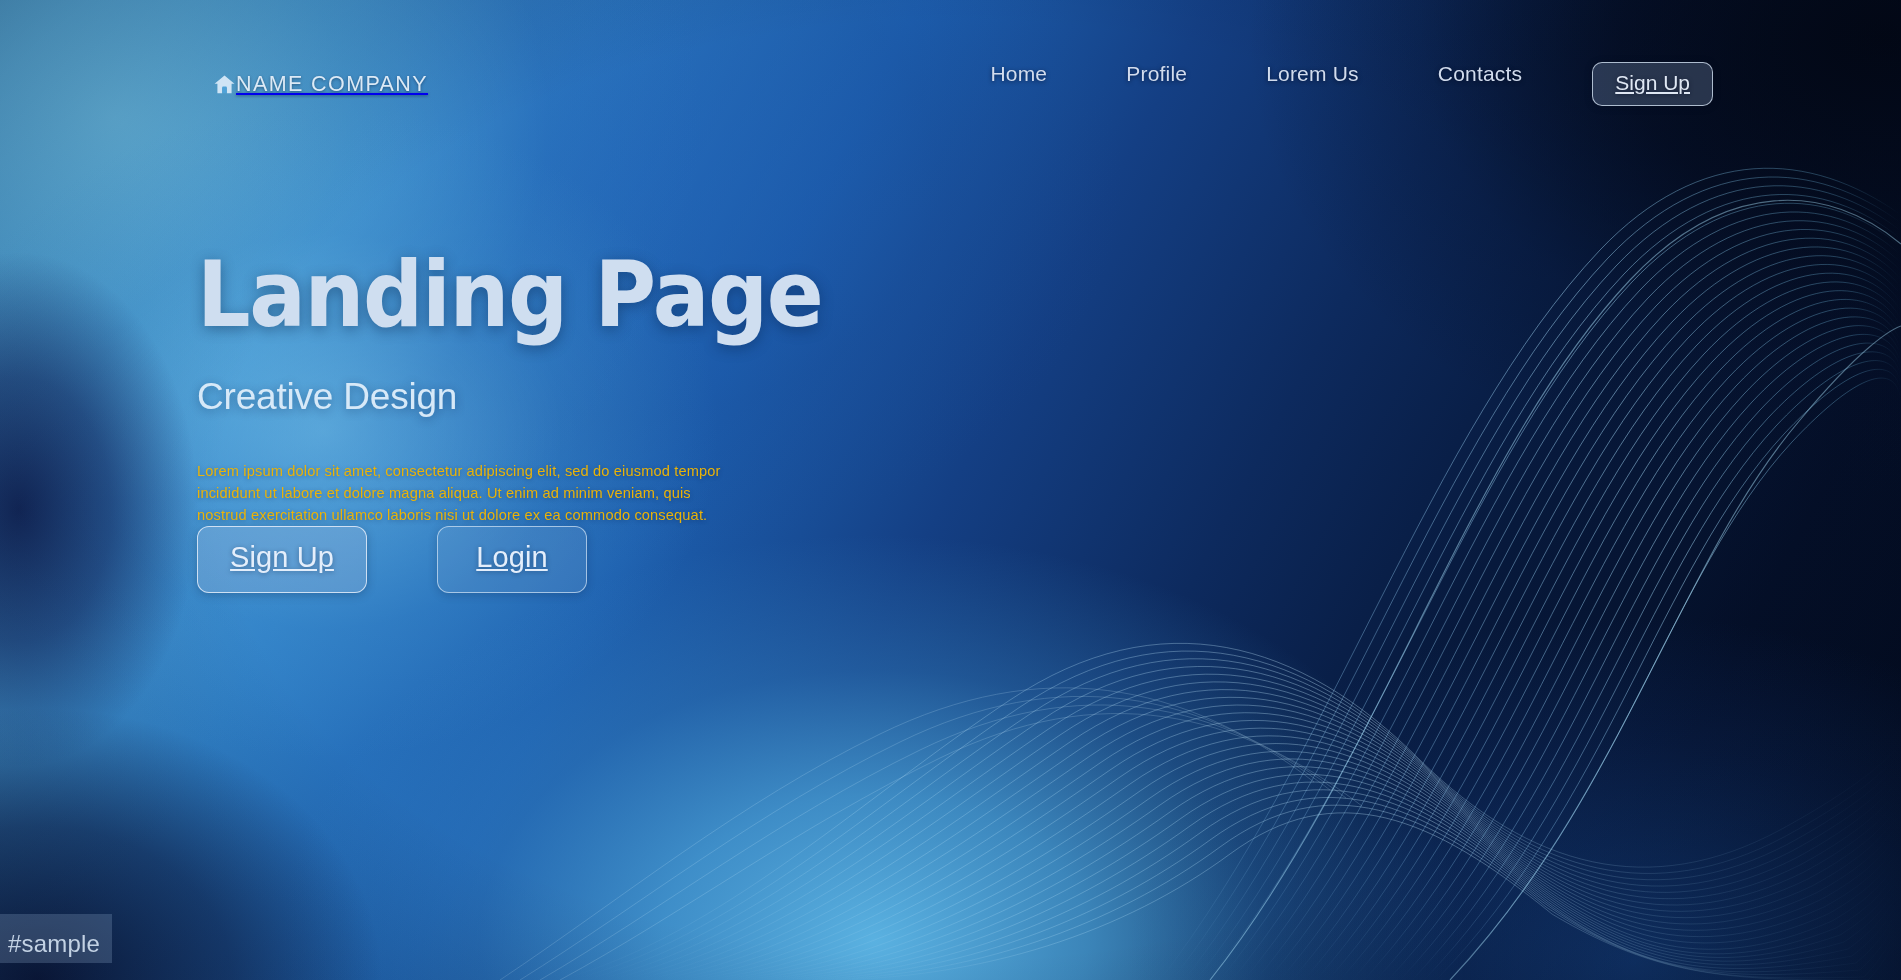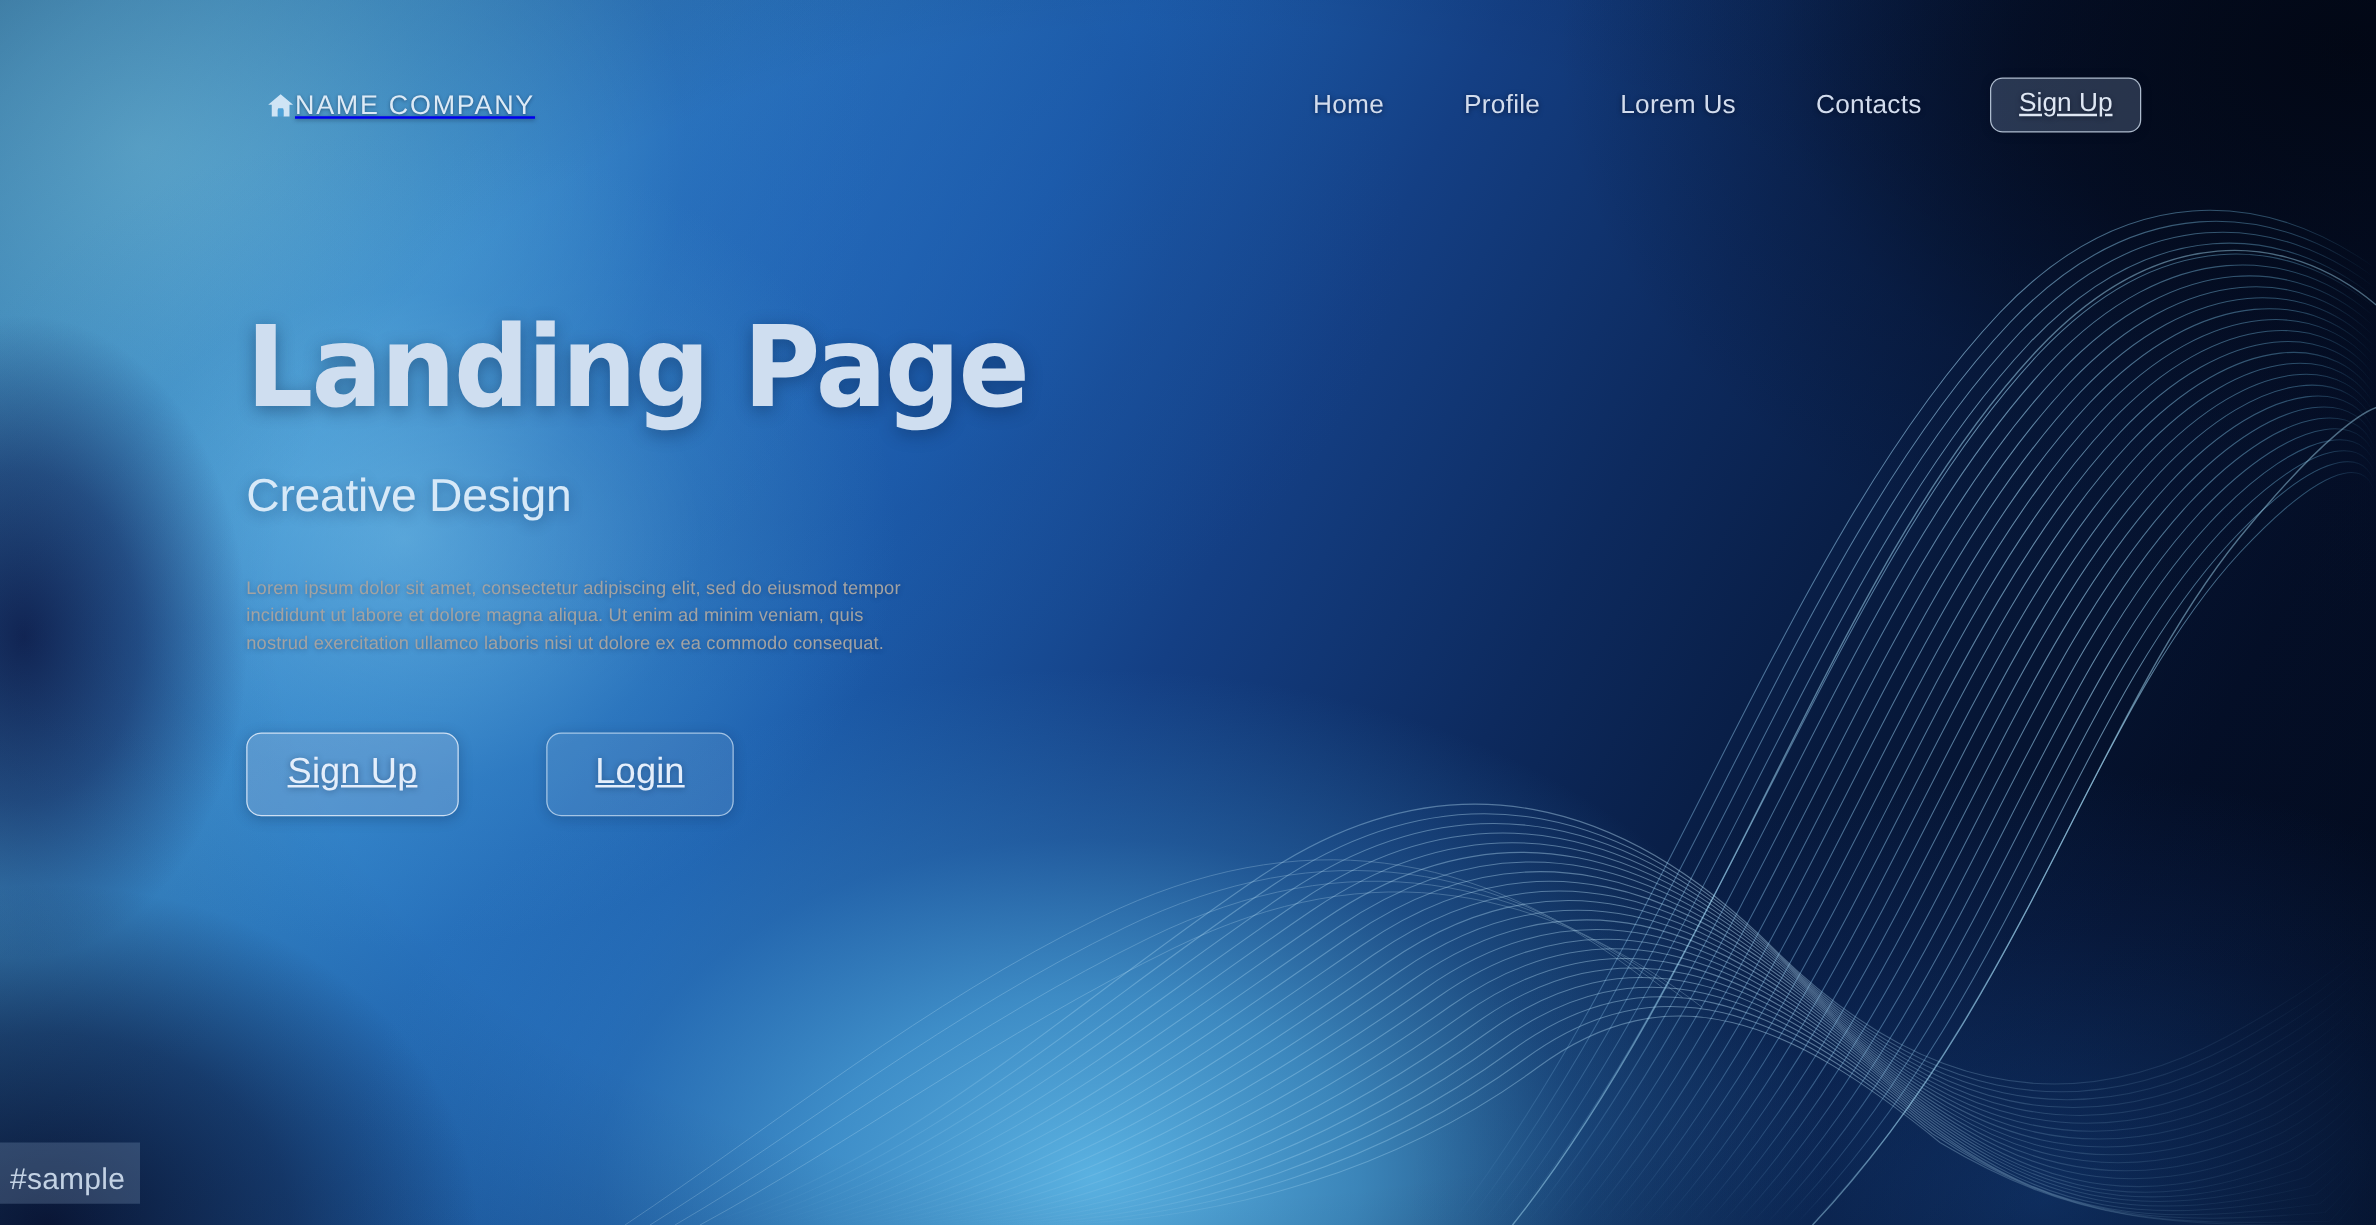--- a/index.html
+++ b/index.html
@@ -90,21 +90,21 @@
     z-index:40;
   }
   .brand { display:flex; align-items:center; gap:0; }
   .home-icon { width:23px; height:23px; display:block; flex:none; }
   .brand-name {
     font-size:21.5px; letter-spacing:1.4px; font-weight:400;
     color:#dceaf6; white-space:nowrap;
     text-shadow:0 1px 3px rgba(4,18,44,.45);
   }
   .nav {
-    margin-left:auto; display:flex; align-items:center; gap:2px;
+    margin-left:auto; display:flex; align-items:flex-start; gap:17px;
   }
   .nav-link {
     font-size:21px; color:#d2dced; padding:0 31px; text-decoration:none;
     white-space:nowrap; letter-spacing:.2px;
     text-shadow:0 1px 4px rgba(2,8,26,.6);
   }
   .nav-signup {
     margin-left:22px;
     font-size:21px; color:#dfe7f3;
     padding:8px 22px 10px;
@@ -130,24 +130,23 @@
     transform:scaleX(.935); transform-origin:left center;
   }
   .hero-subtitle {
     font-size:37px; font-weight:400; line-height:1.05;
     color:#d7e9f8;
     letter-spacing:-.2px;
     text-shadow:0 2px 10px rgba(8,30,70,.38);
     margin-bottom:43px;
   }
   .hero-body {
-    font-size:14.6px; line-height:1.52; color:#a3a3a3;
+    font-size:14.6px; line-height:1.52; color:#eab308;
     max-width:620px; letter-spacing:.15px;
     text-shadow:0 1px 4px rgba(8,30,70,.35);
-    margin-bottom:60px;
   }
   .hero-body span { display:block; }
   .cta-row { display:flex; align-items:center; gap:70px; }
   .btn {
     font-size:29px; color:#e4eefb;
     border-radius:12px; white-space:nowrap;
     text-align:center; letter-spacing:.1px;
     text-shadow:0 1px 5px rgba(6,24,58,.4);
   }
   .btn-signup {

